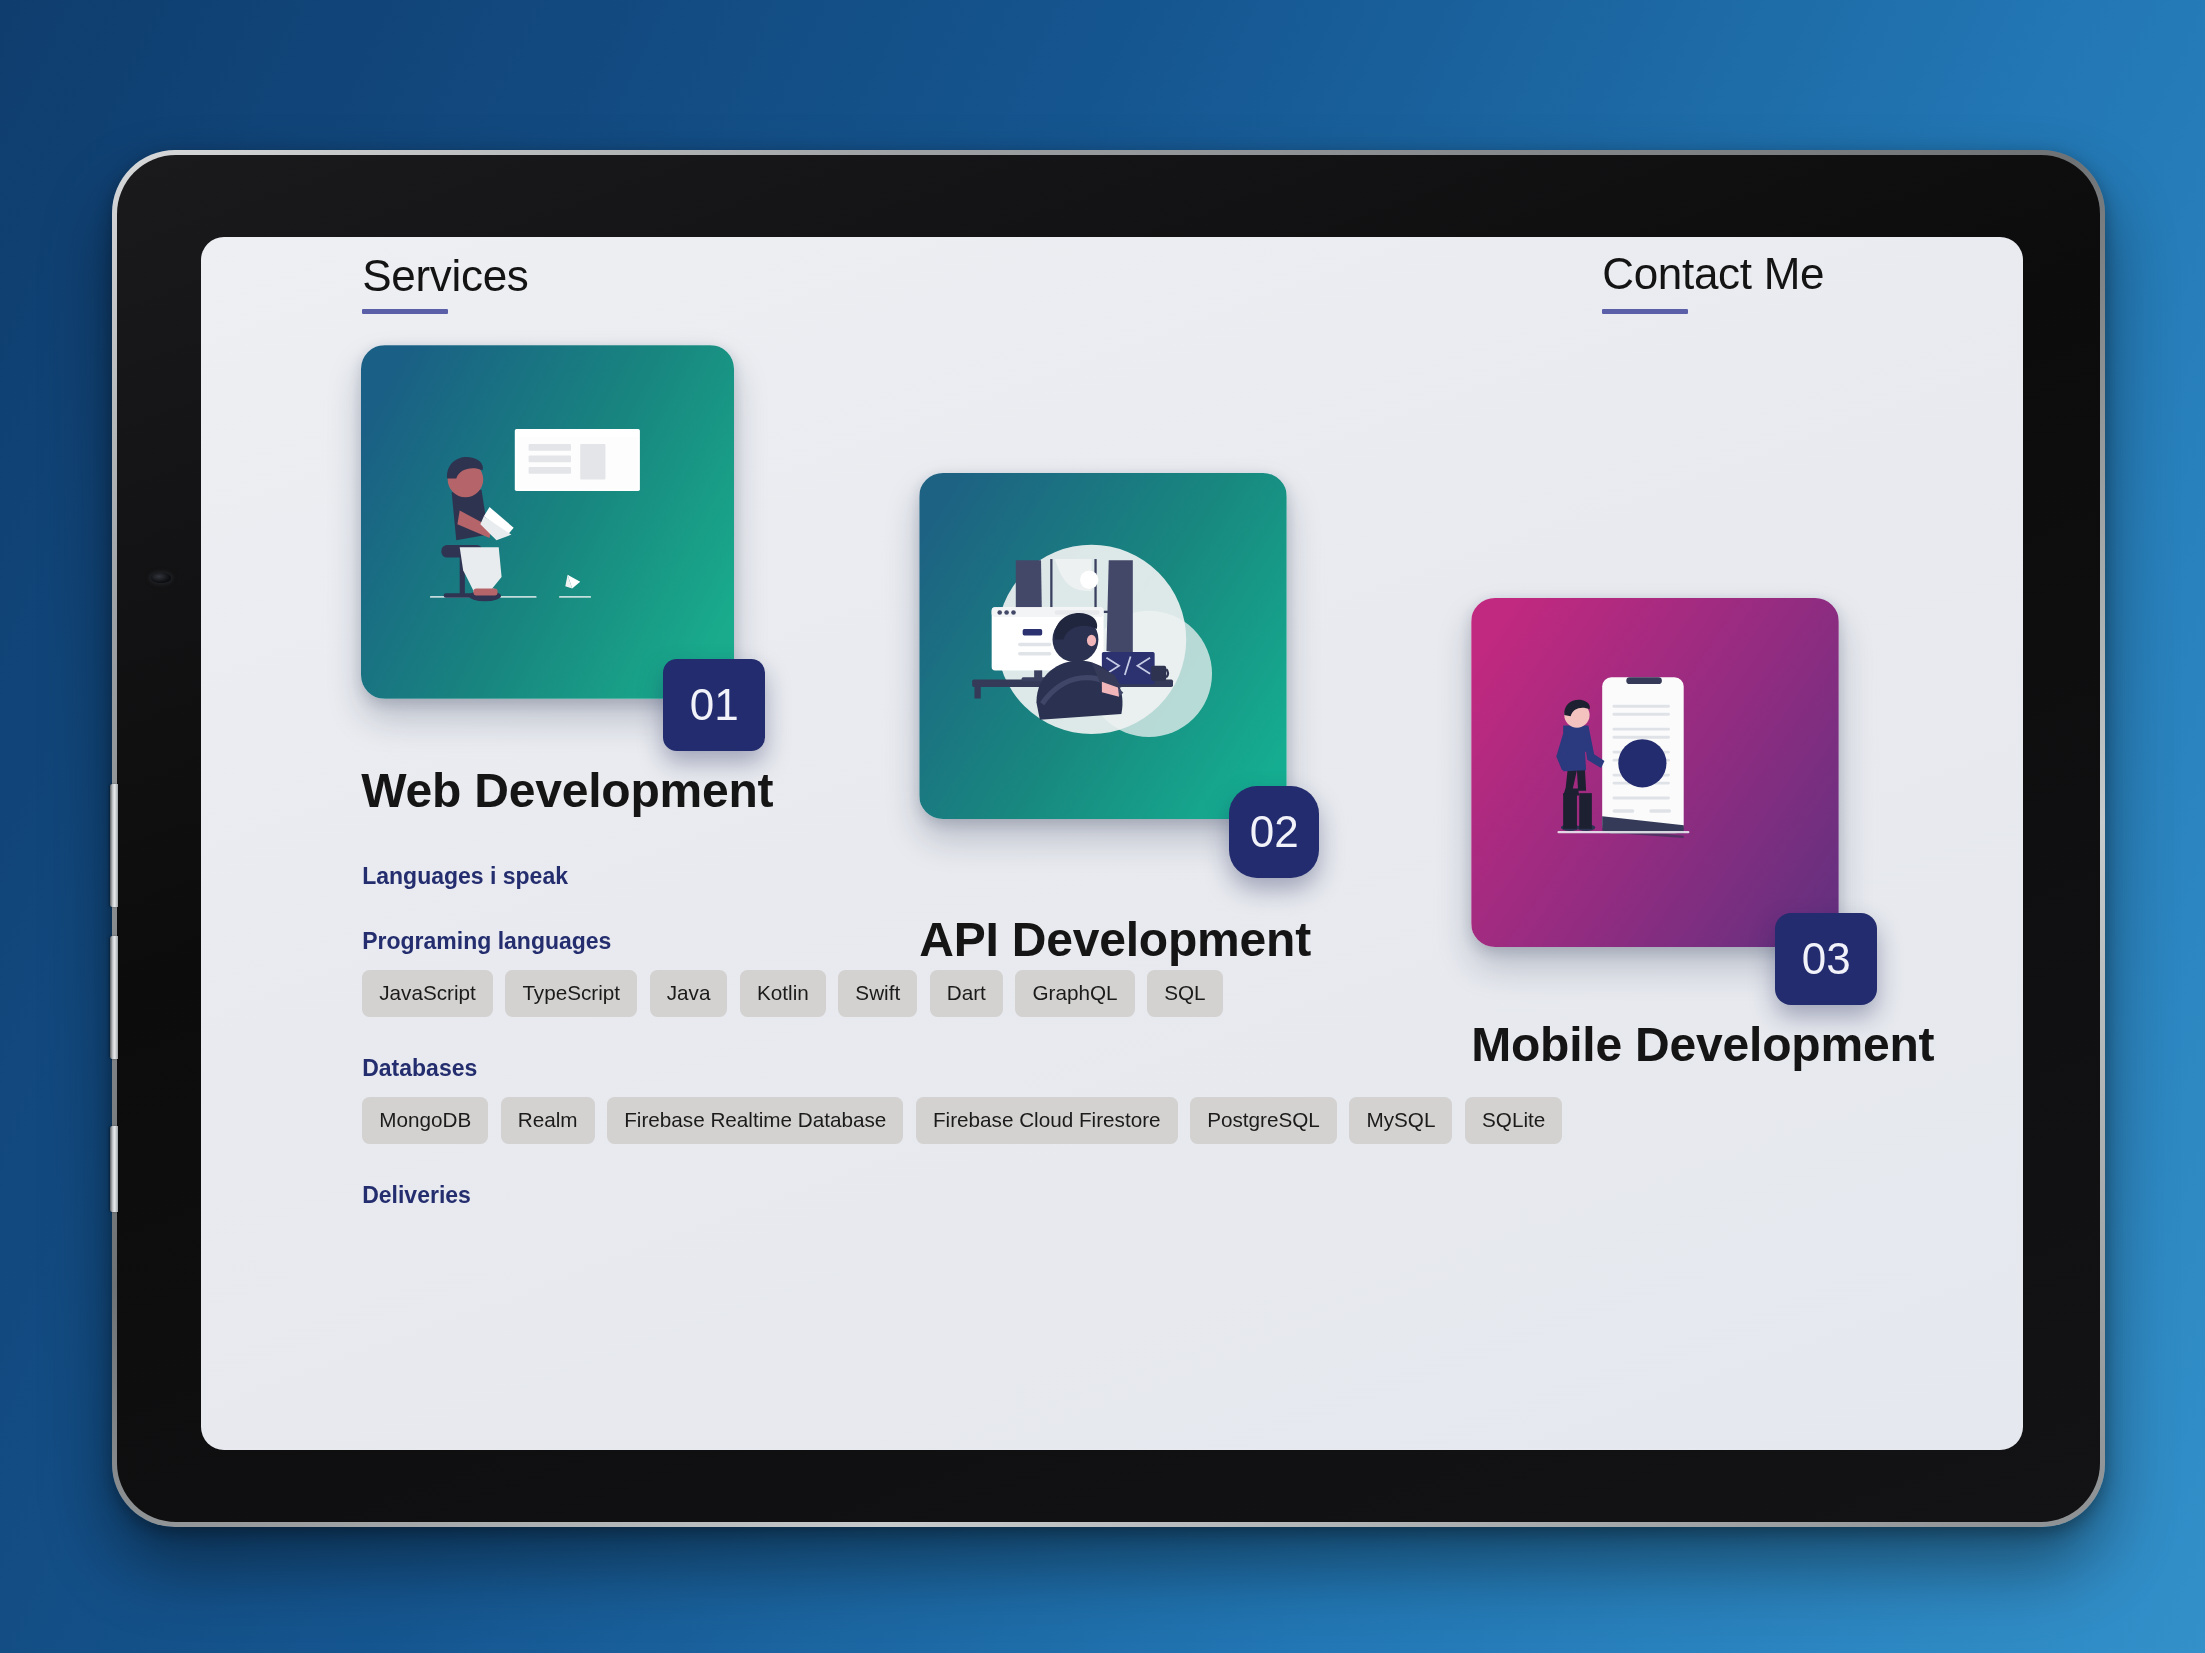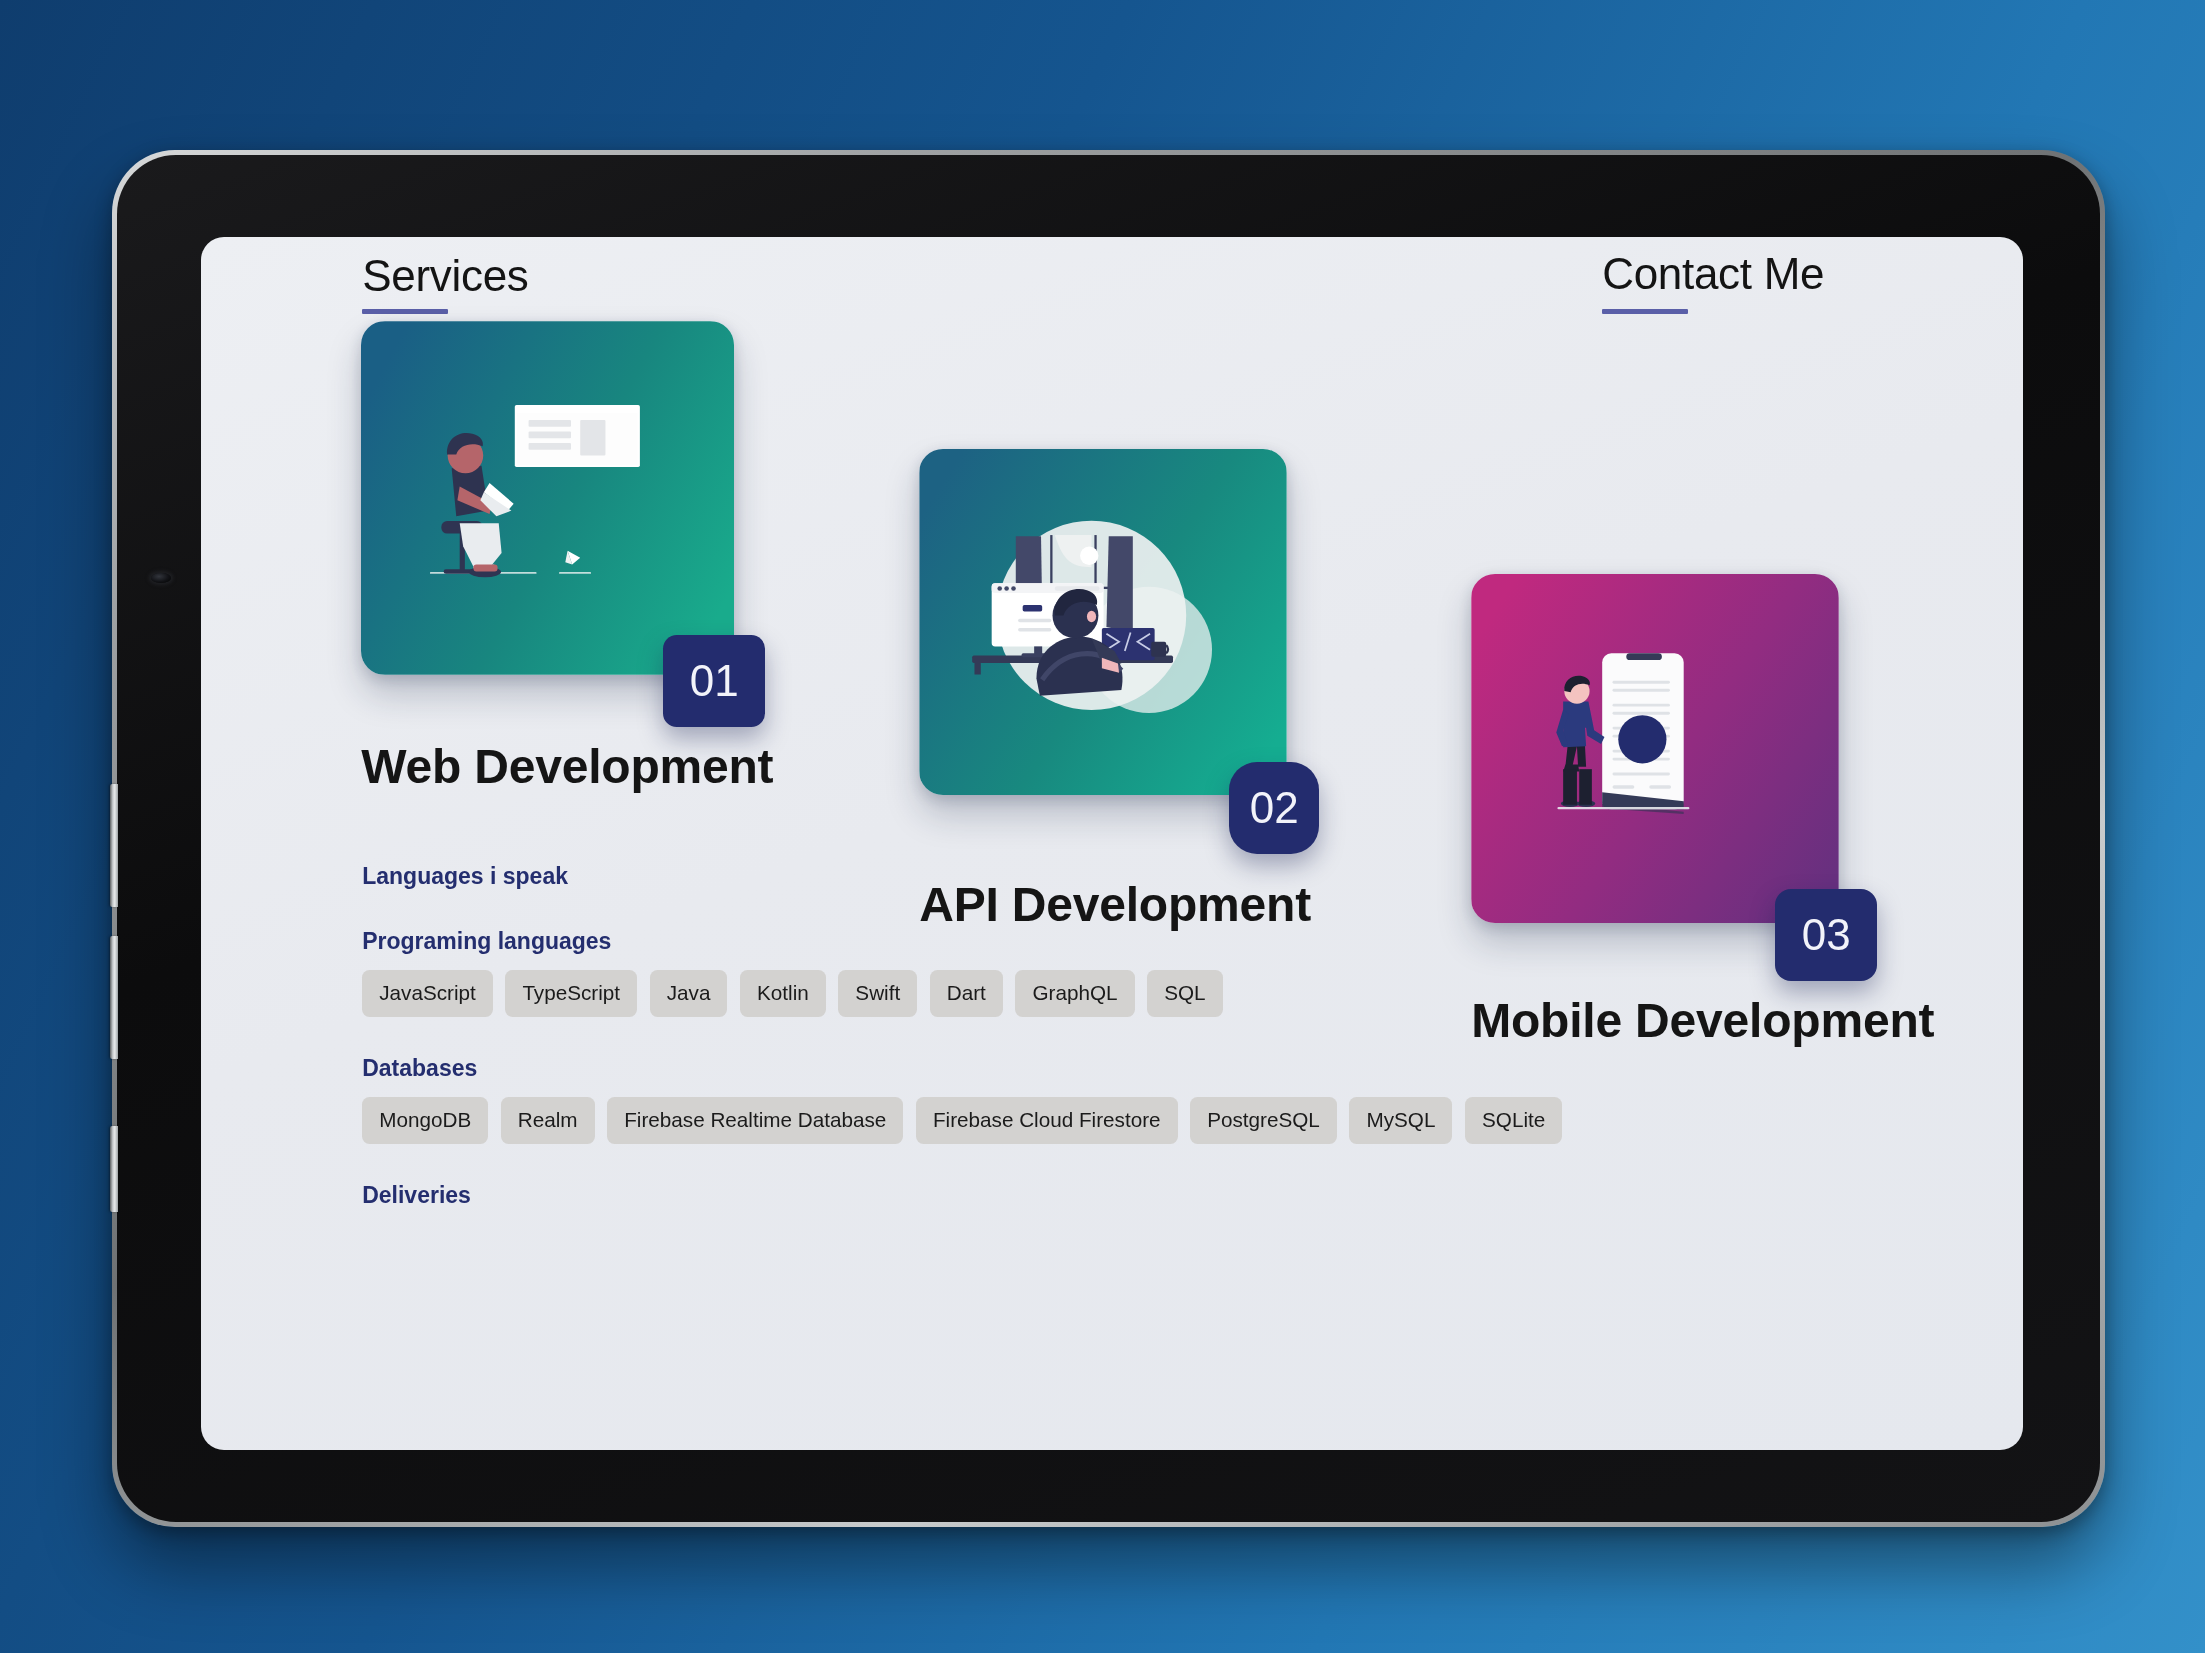--- a/index.html
+++ b/index.html
@@ -72,21 +72,21 @@
     width: 86px;
     background: #5a5fa8;
     border-radius: 1.1px;
   }
   #services-heading { left: 161px; top: 13.8px; }
   #services-underline { left: 161px; top: 72px; }
   #contact-heading { left: 1401px; top: 11.5px; }
   #contact-underline { left: 1401px; top: 72px; }
 
   
-  .service-card { position: absolute; }
+  .service-card { position: absolute; margin-top: 24px; }
   .card-art {
     position: relative;
     border-radius: 24px;
     overflow: hidden;
     box-shadow: 0 19.5px 34px rgba(25,35,70,0.22), 0 4.6px 12.6px rgba(25,35,70,0.16);
   }
   .card-art svg { display: block; width: 100%; height: 100%; }
   .card-title {
     position: absolute;
     font-size: 48px;
@@ -111,21 +111,21 @@
   
   #service-card-1 { left: 160px; top: 84px; }
   #service-card-1 .card-art { width: 373px; height: 354px; }
   #service-card-1 .card-number { left: 302px; top: 314px; width: 102px; height: 92px; border-radius: 13.8px; }
   #service-card-1 .card-title { left: 0px; top: 418px; }
 
   
   #service-card-2 { left: 718px; top: 212px; }
   #service-card-2 .card-art { width: 368px; height: 346px; }
   #service-card-2 .card-number { left: 310px; top: 313px; width: 90px; height: 92px; border-radius: 28px; }
-  #service-card-2 .card-title { left: 0px; top: 428px; }
+  #service-card-2 .card-title { left: 0px; top: 439px; }
 
   
   #service-card-3 { left: 1270px; top: 337px; }
   #service-card-3 .card-art { width: 368px; height: 349px; }
   #service-card-3 .card-number { left: 304px; top: 315px; width: 102px; height: 92px; border-radius: 16px; }
   #service-card-3 .card-title { left: 0px; top: 419px; }
 
   
   #skills-area {
     position: absolute;

